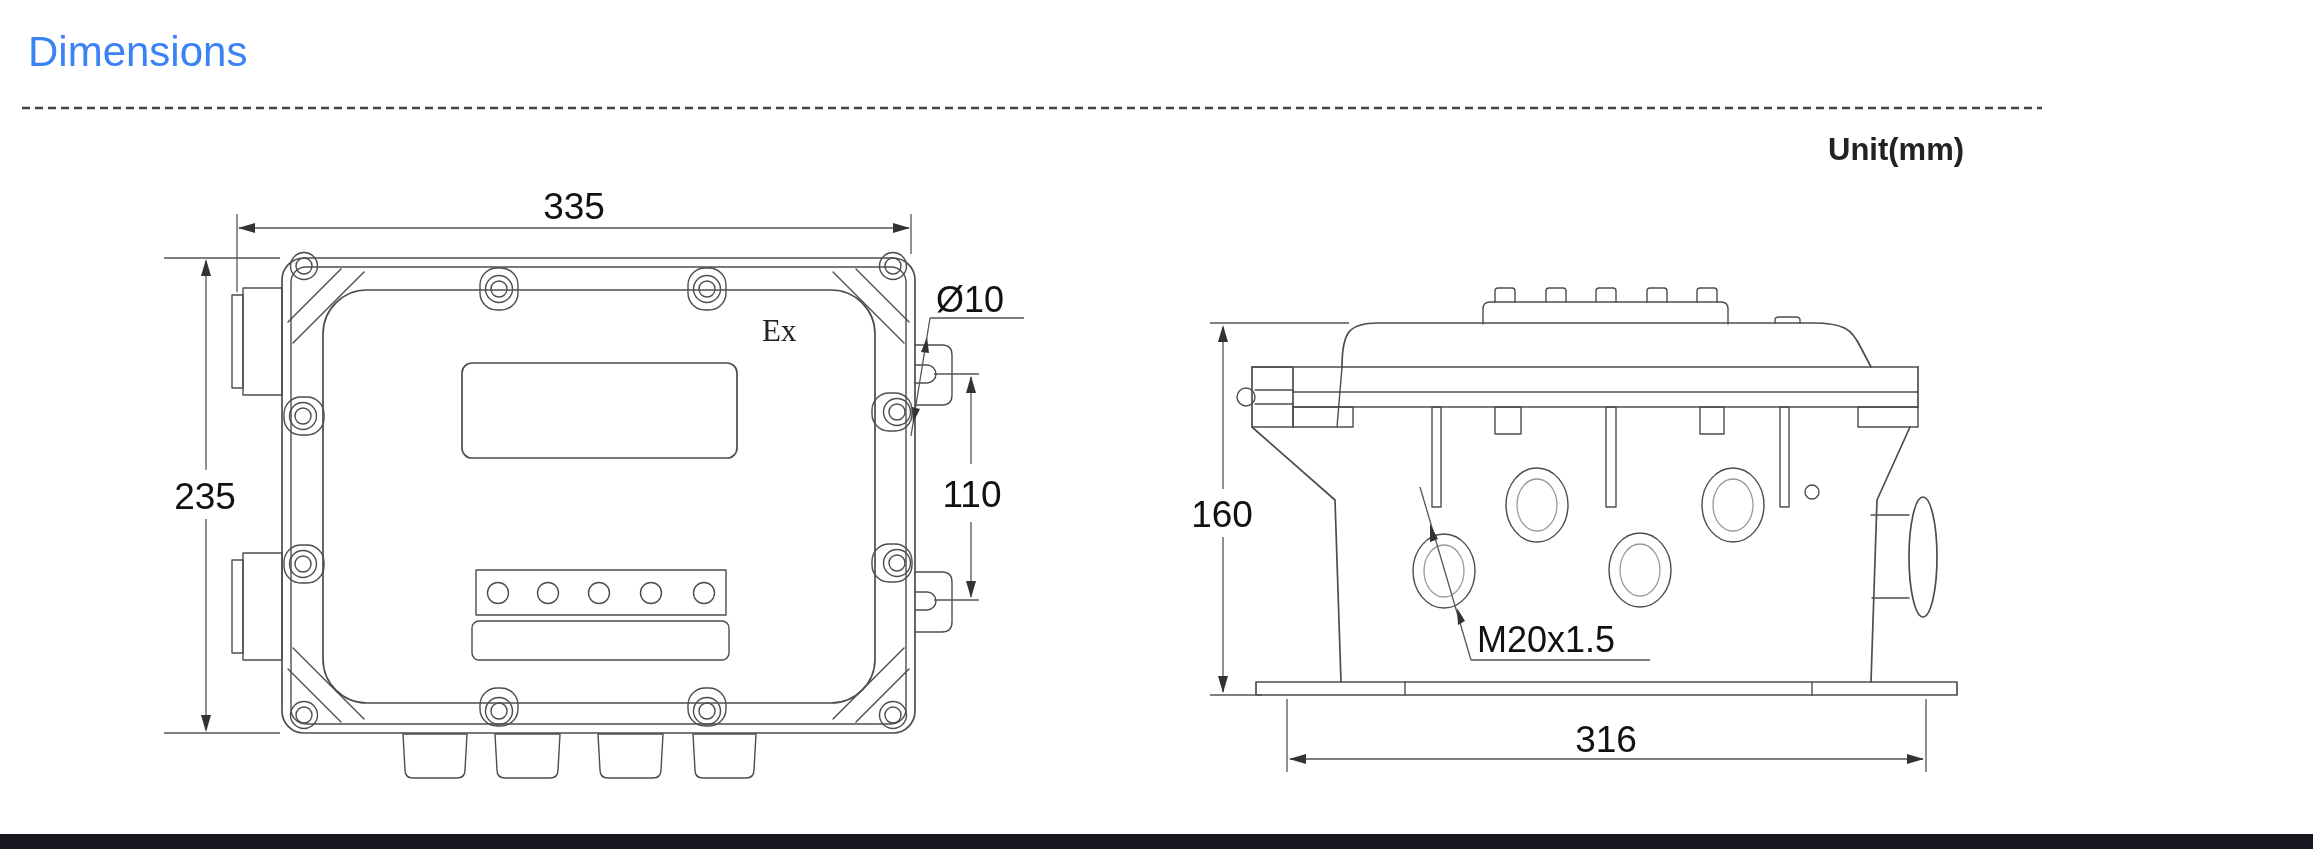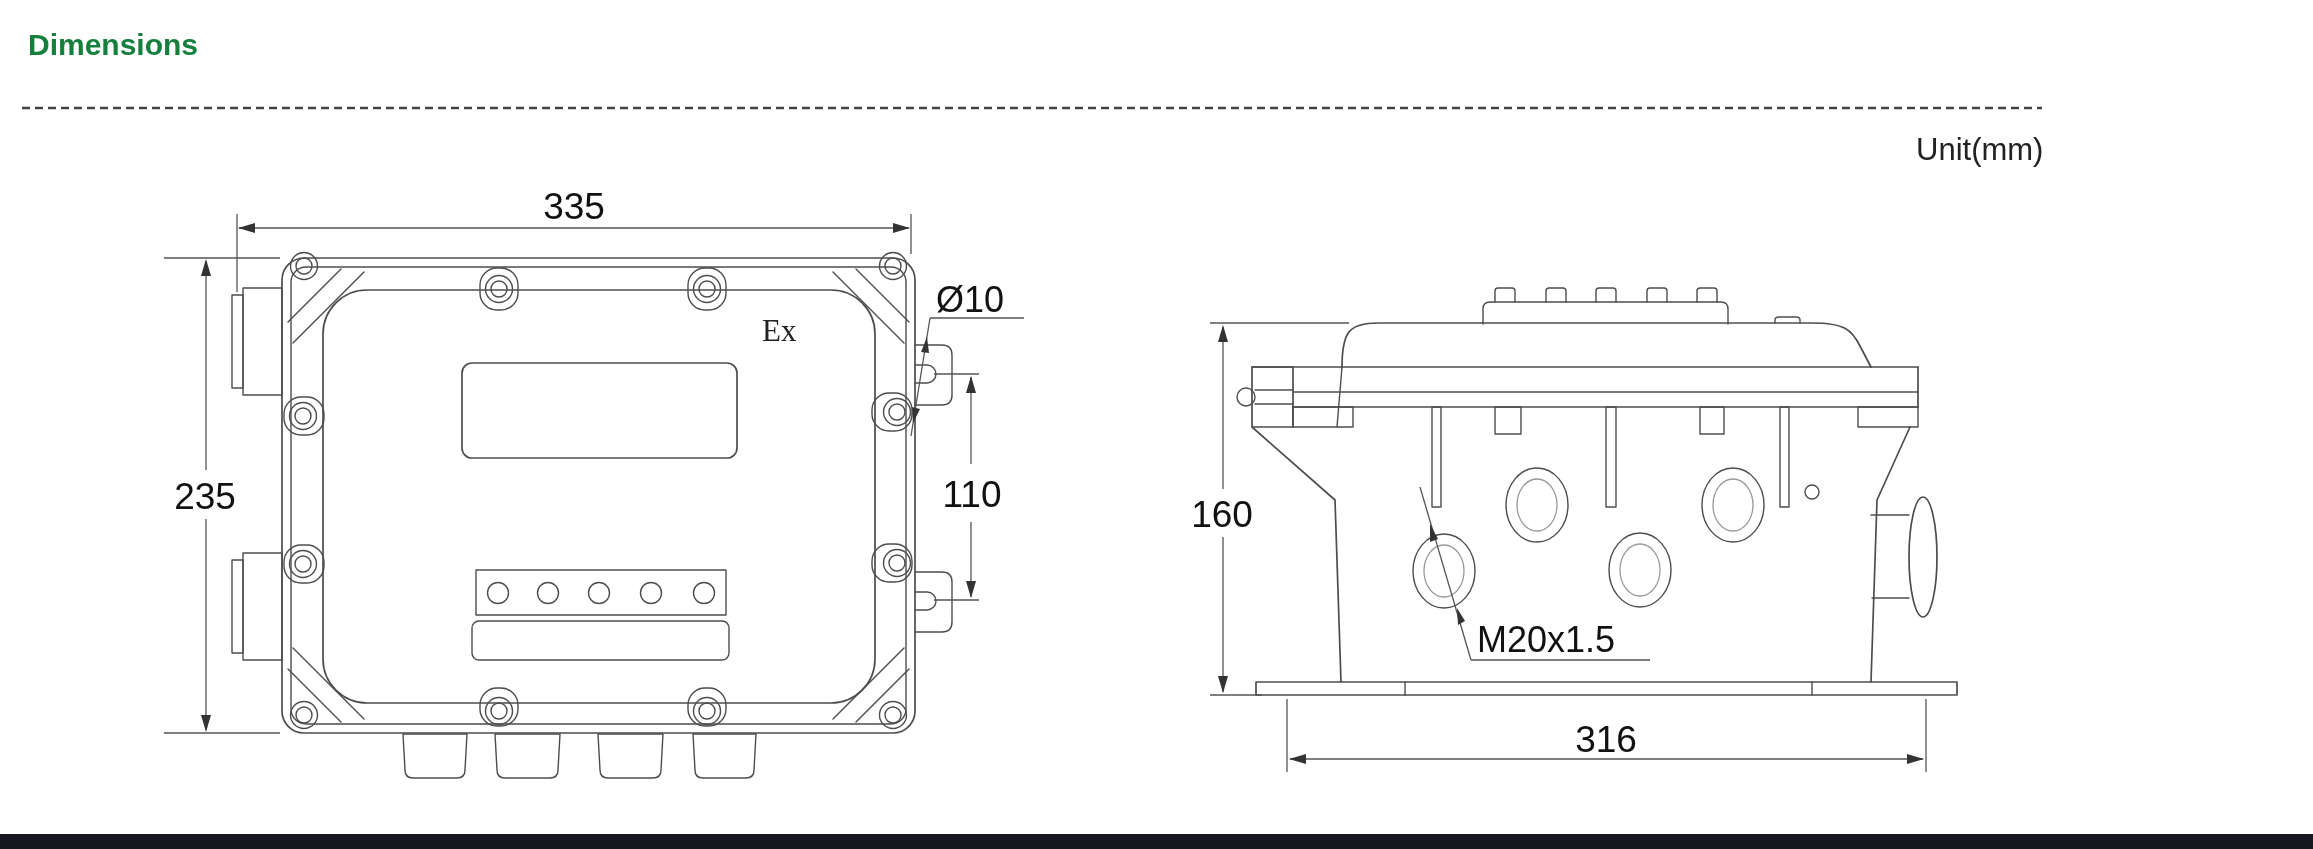--- a/index.html
+++ b/index.html
@@ -5,26 +5,26 @@
   html,body{margin:0;padding:0;background:#fff;}
   .page{
     position:relative;
     width:2313px;height:849px;
     background:#ffffff;
     font-family:"Liberation Sans", sans-serif;
     overflow:hidden;
   }
   .title{
     position:absolute;left:28px;top:28px;
-    font-size:30px;font-weight:700;color:#15803d;
+    font-size:42px;font-weight:400;color:#3b82f6;
     letter-spacing:0px;
   }
   .unit{
-    position:absolute;left:1916px;top:132px;
-    font-size:31px;font-weight:400;color:#222;
+    position:absolute;left:1828px;top:132px;
+    font-size:31px;font-weight:700;color:#222;
   }
   .drawing{position:absolute;left:0;top:0;}
   .footer-bar{
     position:absolute;left:0;bottom:0;width:2313px;height:15px;
     background:#171720;
   }
   
   .ln  {fill:none;stroke:#4d4d4d;stroke-width:1.7;stroke-linejoin:round;stroke-linecap:round;}
   .ln2 {fill:none;stroke:#4d4d4d;stroke-width:1.4;stroke-linejoin:round;stroke-linecap:round;}
   .lt  {fill:none;stroke:#9a9a9a;stroke-width:1.3;}

